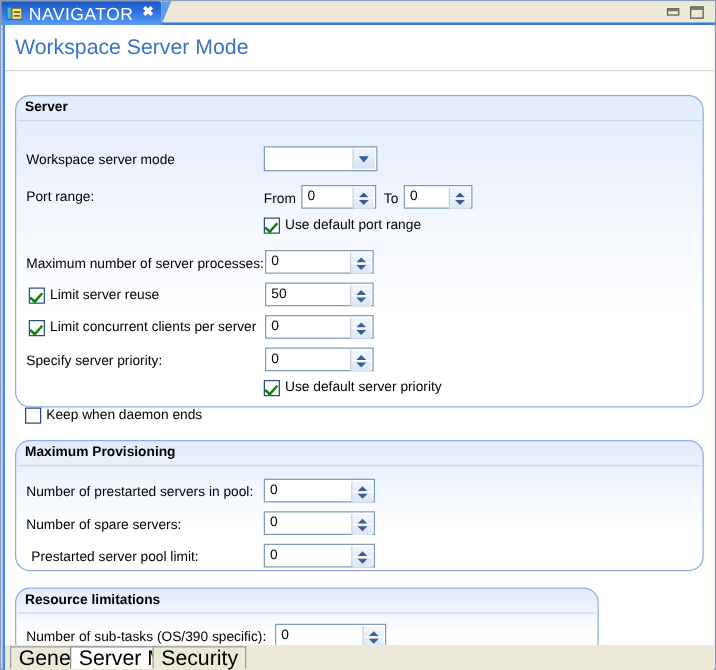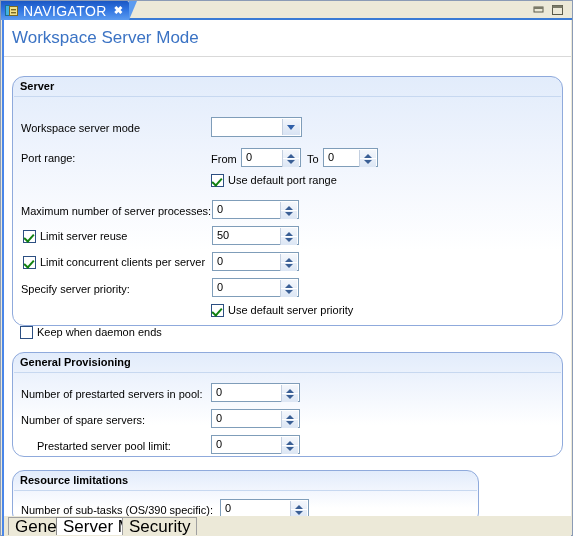--- a/index.html
+++ b/index.html
@@ -396,21 +396,21 @@
       </div>
 
       <div class="cbx checked" style="left:198px; top:227px;"></div>
       <div class="cbx-label" style="left:215px; top:227px;">Use  default server priority</div>
     </div>
 
     <div class="cbx" style="left:16px; top:306px;"></div>
     <div class="cbx-label" style="left:33px; top:306px;">Keep when daemon ends</div>
 
     <div class="section" style="left:8px; top:332px; width:551px; height:105px;">
-      <div class="section-title">General Provisioning</div>
+      <div class="section-title">Maximum Provisioning</div>
       <div class="section-rule"></div>
 
       <div class="flabel" style="left:8px; top:35px;">Number of prestarted servers in pool:</div>
       <div class="field" style="left:198px; top:30px; width:89px;">
         <span class="val">0</span>
         <span class="spin">
           <span class="up"></span>
           <span class="divline"></span>
           <span class="dn"></span>
         </span>
@@ -419,21 +419,21 @@
       <div class="flabel" style="left:8px; top:61px;">Number of spare servers:</div>
       <div class="field" style="left:198px; top:56px; width:89px;">
         <span class="val">0</span>
         <span class="spin">
           <span class="up"></span>
           <span class="divline"></span>
           <span class="dn"></span>
         </span>
       </div>
 
-      <div class="flabel" style="left:24px; top:87px;">Prestarted server pool limit:</div>
+      <div class="flabel" style="left:12px; top:87px;">Prestarted server pool limit:</div>
       <div class="field" style="left:198px; top:82px; width:89px;">
         <span class="val">0</span>
         <span class="spin">
           <span class="up"></span>
           <span class="divline"></span>
           <span class="dn"></span>
         </span>
       </div>
     </div>
 

